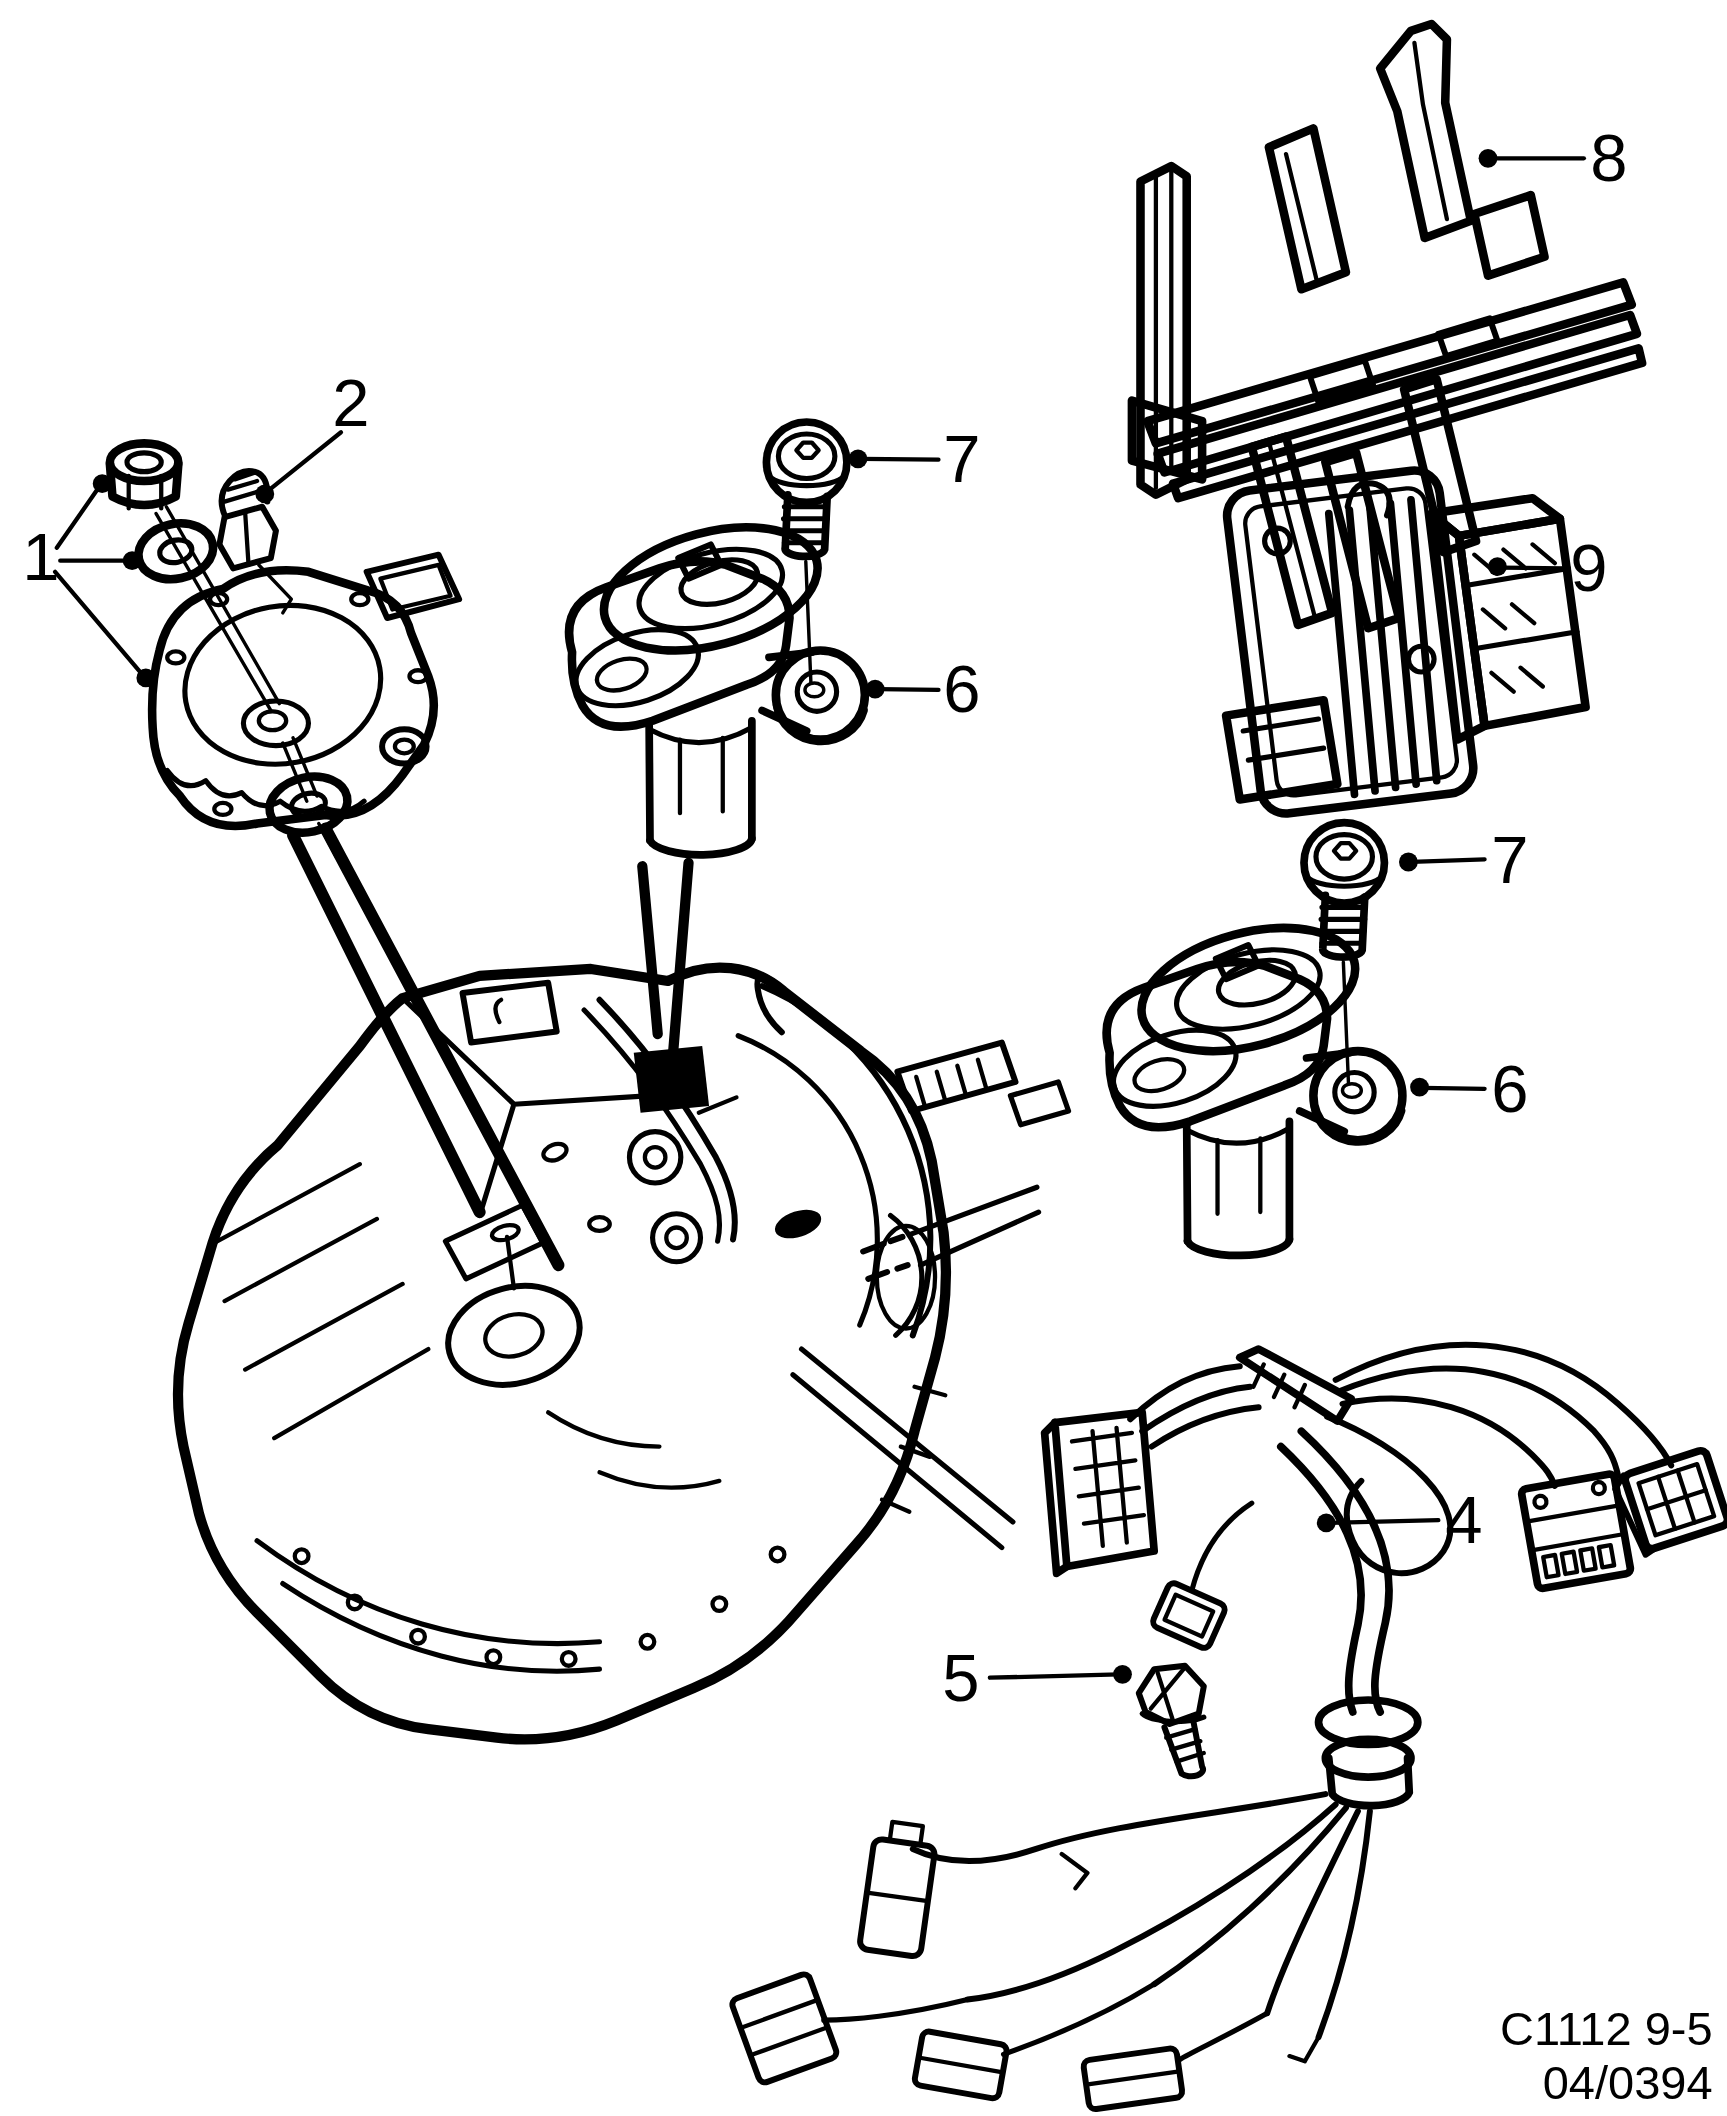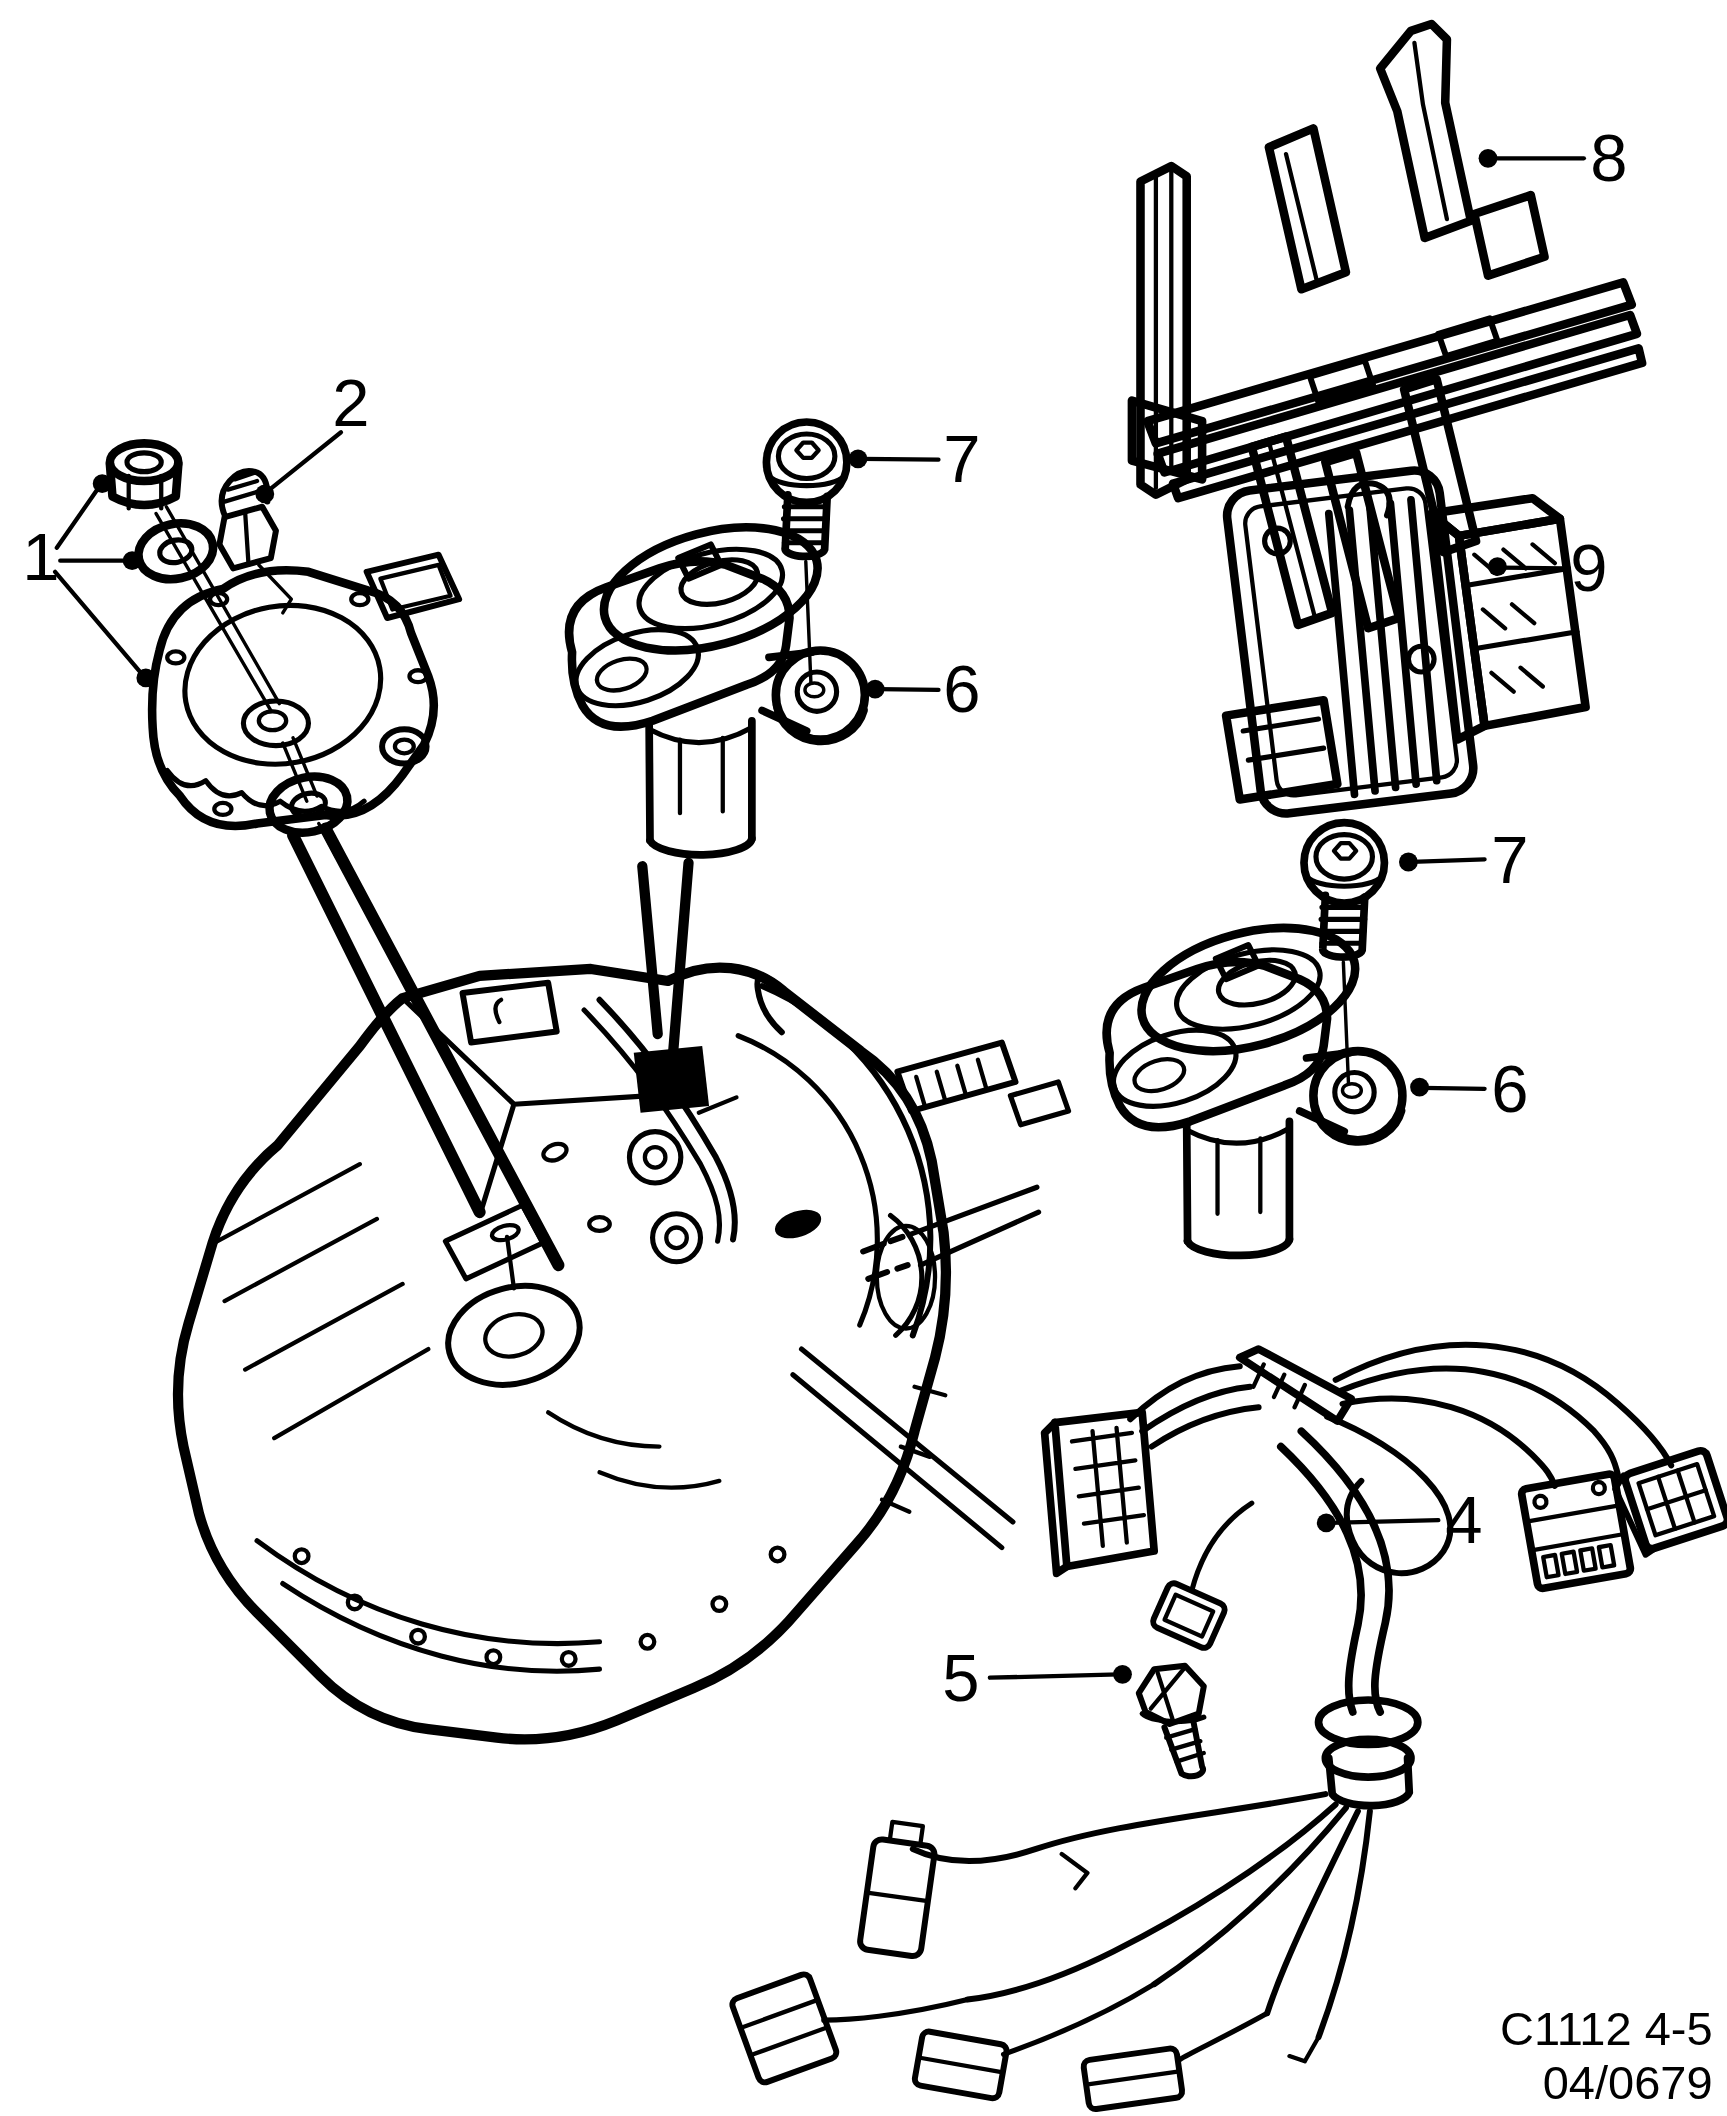--- a/index.html
+++ b/index.html
@@ -288,18 +288,18 @@
 <div class="callout co7u">7</div>
 <div class="callout co6u">6</div>
 <div class="callout co8">8</div>
 <div class="callout co9">9</div>
 <div class="callout co7l">7</div>
 <div class="callout co6l">6</div>
 <div class="callout co4">4</div>
 <div class="callout co5">5</div>
 
 <div class="caption">
-  <div>C1112 4-5</div>
-  <div>04/0679</div>
+  <div>C1112 9-5</div>
+  <div>04/0394</div>
 </div>
 
 </div>
 
 
 </body></html>

